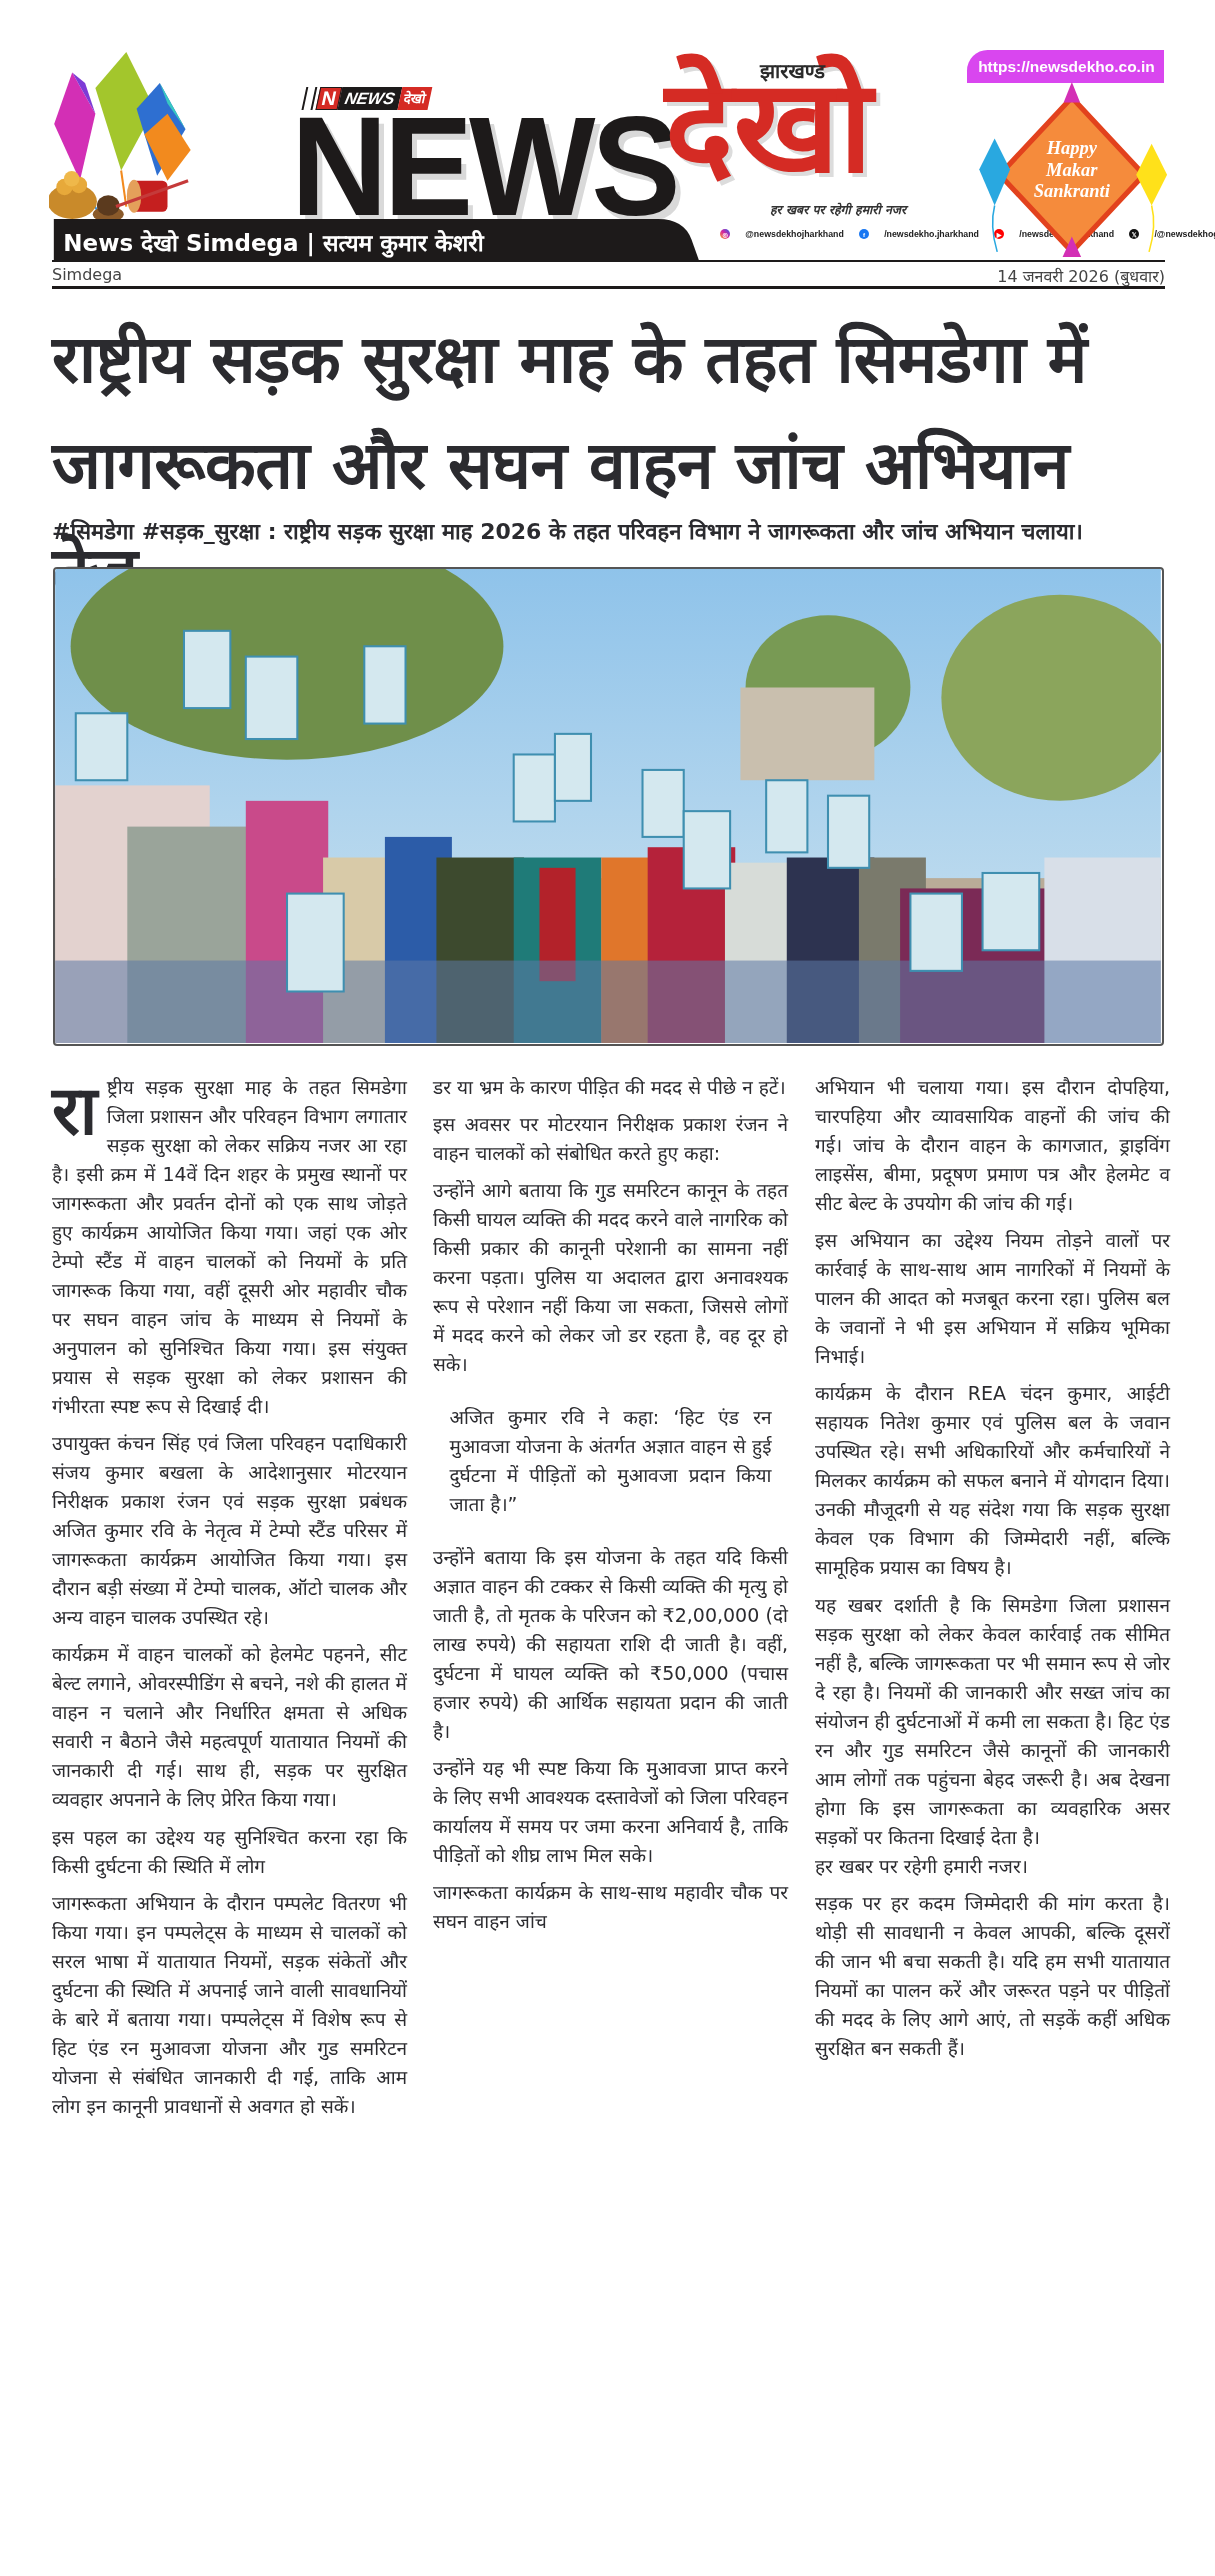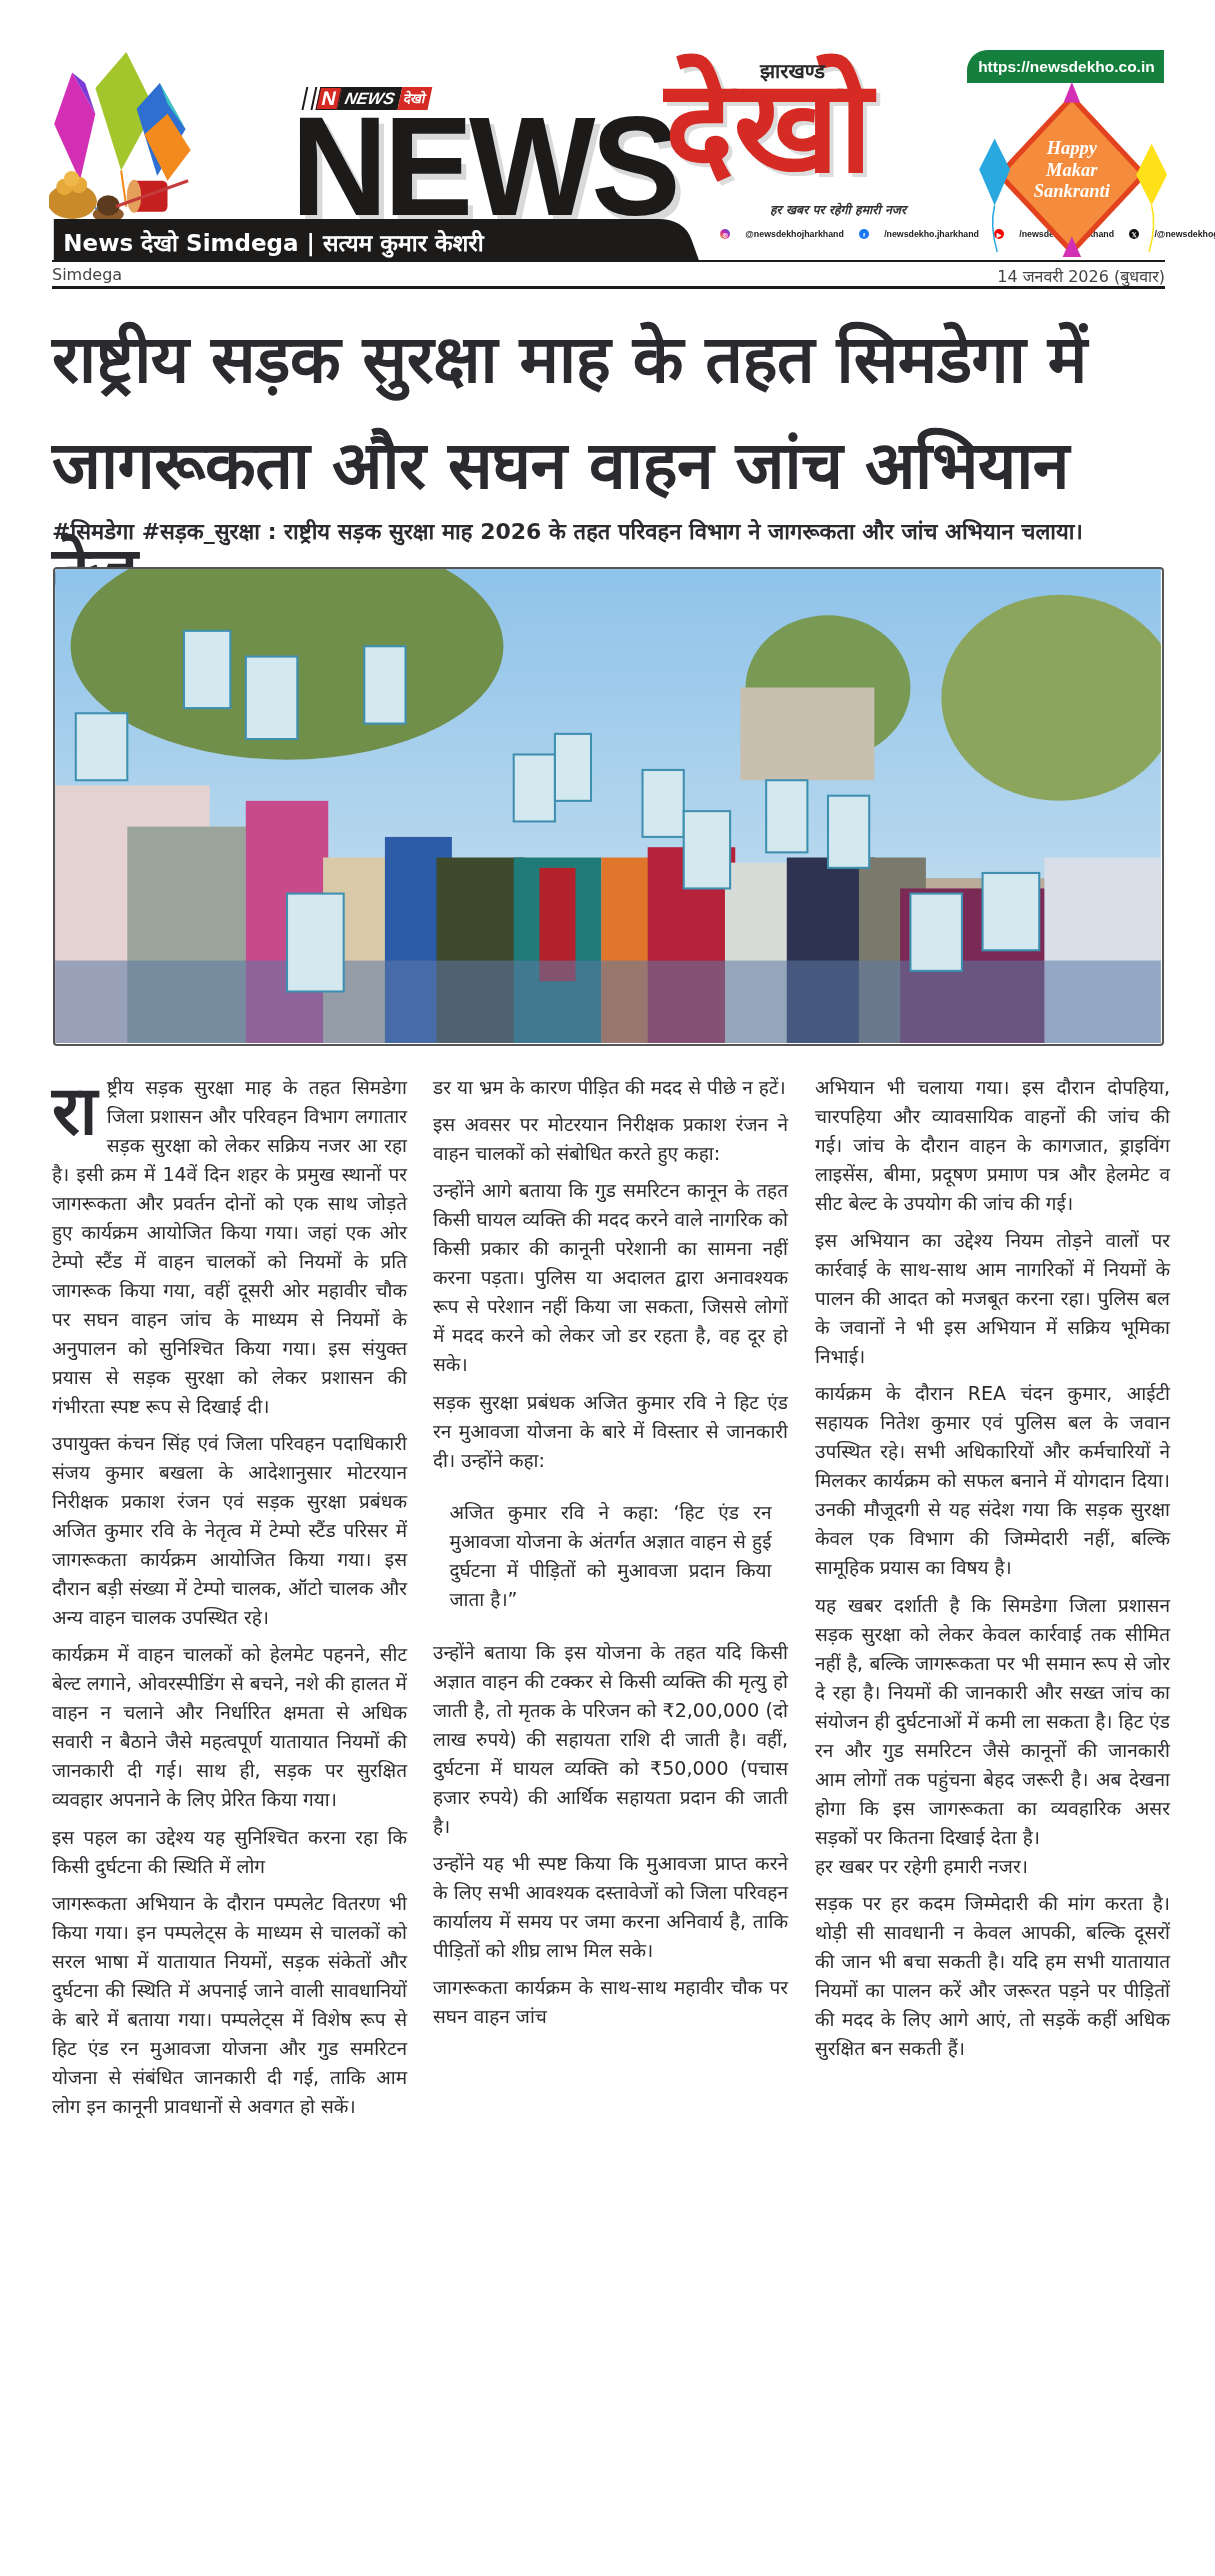--- a/index.html
+++ b/index.html
@@ -2,21 +2,21 @@
 <html style="font-size:8.2px"><head>
 <meta charset="utf-8">
 <style>
   * { box-sizing: border-box; margin: 0; padding: 0; }
   html, body { width: 1216px; height: 2999px; background: #ffffff; overflow: hidden; }
   body { font-family: "DejaVu Sans", sans-serif; color: #2b2b2f; position: relative; }
 
   
   .masthead { position: absolute; left: 0; top: 0; width: 1216px; height: 268px; }
   .kites-left { position: absolute; left: 49px; top: 52px; width: 237px; height: 170px; }
-  .url-pill { position: absolute; left: 967px; top: 50px; width: 197px; height: 33px; background: #15803d; border-radius: 20.6px 0 0 0; color: #fff; font-family: "Liberation Sans", sans-serif; font-weight: bold; font-size: 15.5px; display: flex; align-items: center; justify-content: flex-end; padding-right: 9.3px; }
+  .url-pill { position: absolute; left: 967px; top: 50px; width: 197px; height: 33px; background: #d946ef; border-radius: 20.6px 0 0 0; color: #fff; font-family: "Liberation Sans", sans-serif; font-weight: bold; font-size: 15.5px; display: flex; align-items: center; justify-content: flex-end; padding-right: 9.3px; }
   .mini-logo { position: absolute; left: 304px; top: 85px; height: 26px; display: flex; align-items: center; transform: skewX(-12deg); }
   .mini-logo .bars { width: 11.3px; height: 23px; border-left: 2.6px solid #1d1a1a; border-right: 2.6px solid #1d1a1a; margin-right: 3.1px; }
   .mini-logo .n { width: 21.6px; height: 23px; background: #d52b24; color: #fff; font-family: "Liberation Sans", sans-serif; font-weight: bold; font-size: 19.6px; display: flex; align-items: center; justify-content: center; border: 1.5px solid #1d1a1a; }
   .mini-logo .news { height: 23px; background: #1d1a1a; color: #fff; font-family: "Liberation Sans", sans-serif; font-weight: bold; font-style: italic; font-size: 16.5px; padding: 0 5.2px; display: flex; align-items: center; }
   .mini-logo .dekho { height: 23px; background: #d52b24; color: #fff; font-weight: bold; font-size: 13.4px; padding: 0 4.1px; display: flex; align-items: center; }
   .big-news { position: absolute; left: 291px; top: 100px; font-family: "Liberation Sans", sans-serif; font-weight: bold; font-size: 134px; letter-spacing: -4.1px; color: #1d1a1a; line-height: 1; transform: scaleY(1.05); text-shadow: 5.2px 5.2px 0 #d9d9d9; }
   .jharkhand { position: absolute; left: 760px; top: 57px; font-weight: bold; font-size: 20px; color: #2a2a2a; }
   .big-dekho { position: absolute; left: 665px; top: 62px; font-weight: bold; font-size: 129px; color: #d52b24; line-height: 1; text-shadow: 4.1px 4.1px 0 #dcdcdc; }
   .tagline { position: absolute; left: 770px; top: 201px; font-style: italic; font-weight: bold; font-size: 12.4px; color: #333; }
   .social-row { position: absolute; left: 720px; top: 229px; display: flex; align-items: center; gap: 15px; font-family: "Liberation Sans", sans-serif; font-size: 8.8px; font-weight: bold; color: #222; }
@@ -187,21 +187,20 @@
   <p>उपायुक्त कंचन सिंह एवं जिला परिवहन पदाधिकारी संजय कुमार बखला के आदेशानुसार मोटरयान निरीक्षक प्रकाश रंजन एवं सड़क सुरक्षा प्रबंधक अजित कुमार रवि के नेतृत्व में टेम्पो स्टैंड परिसर में जागरूकता कार्यक्रम आयोजित किया गया। इस दौरान बड़ी संख्या में टेम्पो चालक, ऑटो चालक और अन्य वाहन चालक उपस्थित रहे।</p>
   <p>कार्यक्रम में वाहन चालकों को हेलमेट पहनने, सीट बेल्ट लगाने, ओवरस्पीडिंग से बचने, नशे की हालत में वाहन न चलाने और निर्धारित क्षमता से अधिक सवारी न बैठाने जैसे महत्वपूर्ण यातायात नियमों की जानकारी दी गई। साथ ही, सड़क पर सुरक्षित व्यवहार अपनाने के लिए प्रेरित किया गया।</p>
   <p>इस पहल का उद्देश्य यह सुनिश्चित करना रहा कि किसी दुर्घटना की स्थिति में लोग</p>
   <p>जागरूकता अभियान के दौरान पम्पलेट वितरण भी किया गया। इन पम्पलेट्स के माध्यम से चालकों को सरल भाषा में यातायात नियमों, सड़क संकेतों और दुर्घटना की स्थिति में अपनाई जाने वाली सावधानियों के बारे में बताया गया। पम्पलेट्स में विशेष रूप से हिट एंड रन मुआवजा योजना और गुड समरिटन योजना से संबंधित जानकारी दी गई, ताकि आम लोग इन कानूनी प्रावधानों से अवगत हो सकें।</p>
 </section>
 
 <section class="col col-2">
   <p>डर या भ्रम के कारण पीड़ित की मदद से पीछे न हटें।</p>
   <p>इस अवसर पर मोटरयान निरीक्षक प्रकाश रंजन ने वाहन चालकों को संबोधित करते हुए कहा:</p>
   <p>उन्होंने आगे बताया कि गुड समरिटन कानून के तहत किसी घायल व्यक्ति की मदद करने वाले नागरिक को किसी प्रकार की कानूनी परेशानी का सामना नहीं करना पड़ता। पुलिस या अदालत द्वारा अनावश्यक रूप से परेशान नहीं किया जा सकता, जिससे लोगों में मदद करने को लेकर जो डर रहता है, वह दूर हो सके।</p>
-  <p>सड़क सुरक्षा प्रबंधक अजित कुमार रवि ने हिट एंड रन मुआवजा योजना के बारे में विस्तार से जानकारी दी। उन्होंने कहा:</p>
   <blockquote class="quote">
       <p class="nobot">अजित कुमार रवि ने कहा: ‘हिट एंड रन मुआवजा योजना के अंतर्गत अज्ञात वाहन से हुई दुर्घटना में पीड़ितों को मुआवजा प्रदान किया जाता है।”</p>
     </blockquote>
   <p>उन्होंने बताया कि इस योजना के तहत यदि किसी अज्ञात वाहन की टक्कर से किसी व्यक्ति की मृत्यु हो जाती है, तो मृतक के परिजन को ₹2,00,000 (दो लाख रुपये) की सहायता राशि दी जाती है। वहीं, दुर्घटना में घायल व्यक्ति को ₹50,000 (पचास हजार रुपये) की आर्थिक सहायता प्रदान की जाती है।</p>
   <p>उन्होंने यह भी स्पष्ट किया कि मुआवजा प्राप्त करने के लिए सभी आवश्यक दस्तावेजों को जिला परिवहन कार्यालय में समय पर जमा करना अनिवार्य है, ताकि पीड़ितों को शीघ्र लाभ मिल सके।</p>
   <p>जागरूकता कार्यक्रम के साथ-साथ महावीर चौक पर सघन वाहन जांच</p>
 </section>
 
 <section class="col col-3">
   <p>अभियान भी चलाया गया। इस दौरान दोपहिया, चारपहिया और व्यावसायिक वाहनों की जांच की गई। जांच के दौरान वाहन के कागजात, ड्राइविंग लाइसेंस, बीमा, प्रदूषण प्रमाण पत्र और हेलमेट व सीट बेल्ट के उपयोग की जांच की गई।</p>

